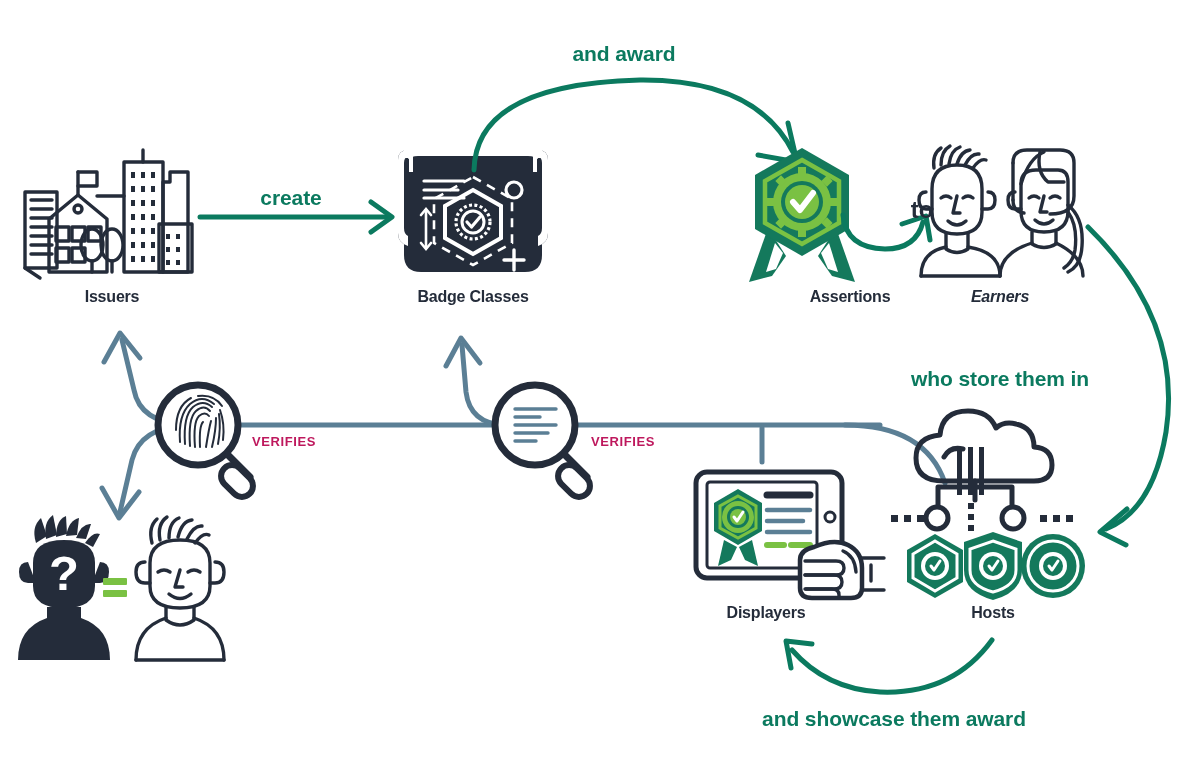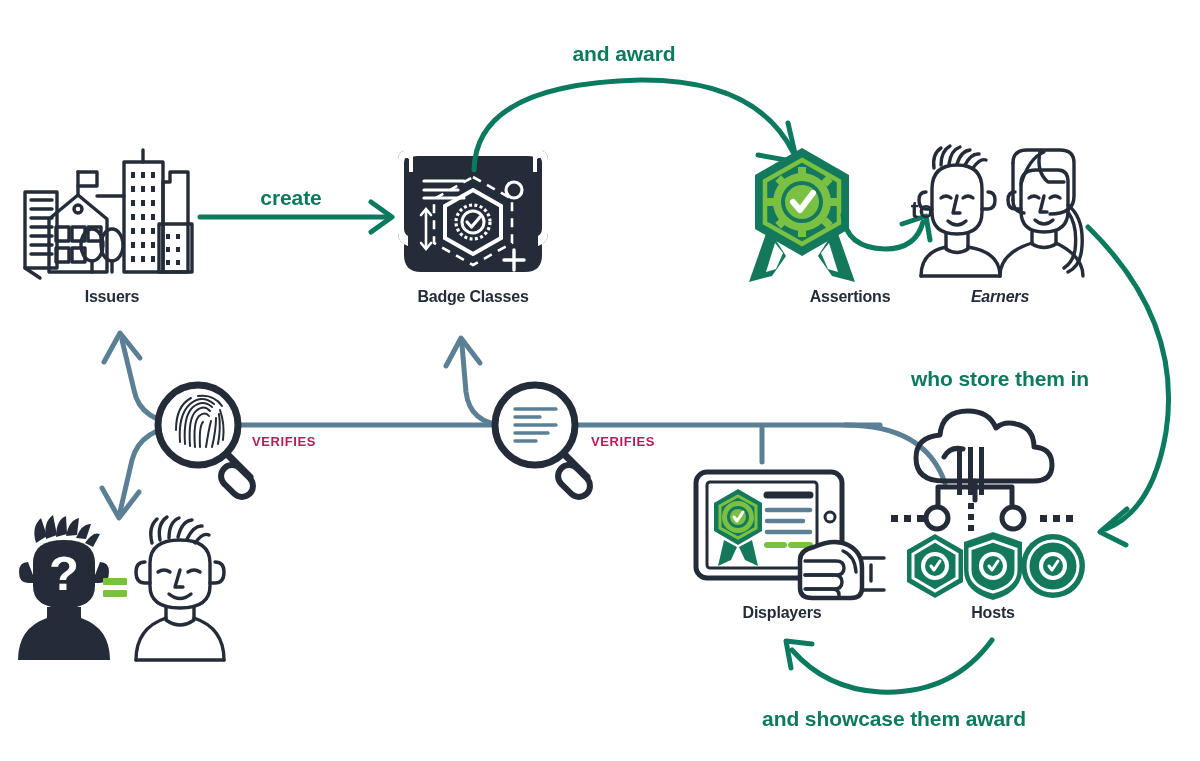--- a/index.html
+++ b/index.html
@@ -464,21 +464,21 @@
       <path class="gr-s" d="M992 640 Q952 695 880 692 Q826 689 792 650"></path>
       <path class="gr-s" d="M812 644 L786 641 L791 668"></path>
     </g>
 
   </svg>
 
   <div class="node-label" style="left:112px; top:288px;">Issuers</div>
   <div class="node-label" style="left:473px; top:288px;">Badge Classes</div>
   <div class="node-label" style="left:802px; top:288px;margin-left:48px;">Assertions</div>
   <div class="node-label" style="left:1000px; top:288px;font-style:italic;">Earners</div>
-  <div class="node-label" style="left:766px; top:604px;margin-left:16px;">Displayers</div>
+  <div class="node-label" style="left:766px; top:604px;">Displayers</div>
   <div class="node-label" style="left:993px; top:604px;">Hosts</div>
 
   <div class="edge-label green" style="left:291px; top:186px;">create</div>
   <div class="edge-label green" style="left:624px; top:42px;">and award</div>
   <div class="edge-label navy" style="left:884px; top:196px;">to</div>
   <div class="edge-label green" style="left:1000px; top:367px;">who store them in</div>
   <div class="edge-label green" style="left:894px; top:707px;">and showcase them award</div>
   <div class="edge-label verifies" style="left:284px; top:434px;">VERIFIES</div>
   <div class="edge-label verifies" style="left:623px; top:434px;">VERIFIES</div>
 

